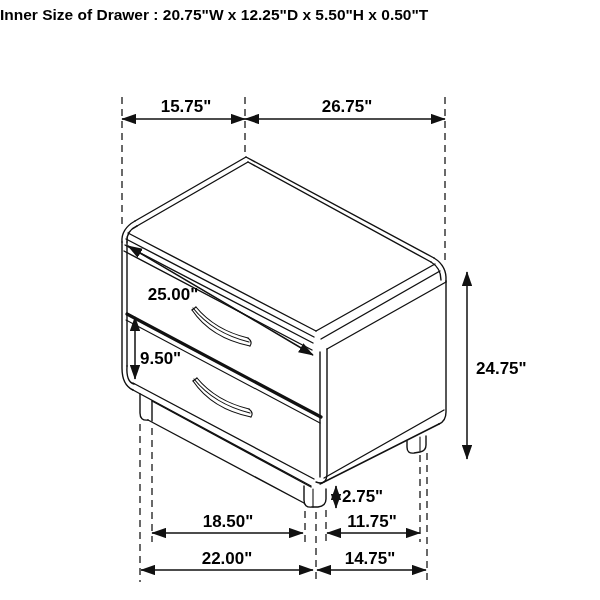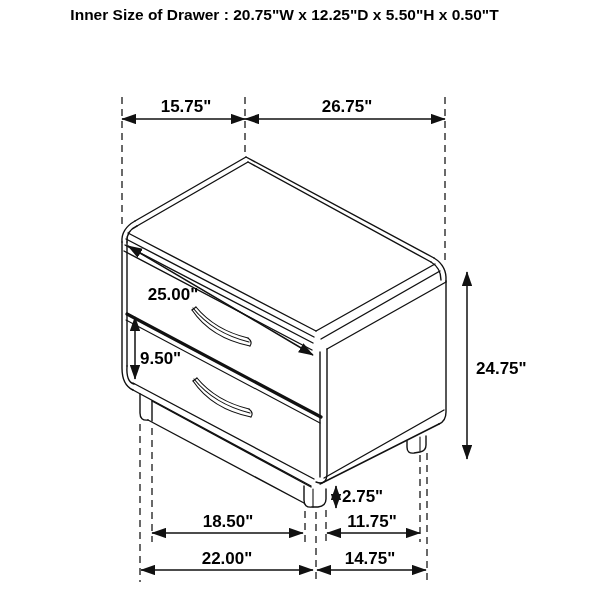--- a/index.html
+++ b/index.html
@@ -6,21 +6,21 @@
     --line:#111111;
     --text:#000000;
     --bg:#ffffff;
   }
   html,body{margin:0;padding:0;background:var(--bg);}
   #stage{
     position:relative;width:600px;height:600px;background:var(--bg);
     font-family:"Liberation Sans",sans-serif;overflow:hidden;
   }
   #diagram-title{
-    position:absolute;top:6px;left:0;width:569px;text-align:center;
+    position:absolute;top:6px;left:0;width:569px;text-align:left;
     font-weight:bold;font-size:15.5px;color:var(--text);letter-spacing:0px;
   }
   svg{position:absolute;left:0;top:0;}
   .draw path{stroke:var(--line);fill:none;stroke-width:1.4;stroke-linecap:round;stroke-linejoin:round;}
   .draw path.thick{stroke-width:3.2;}
   .draw path.thin{stroke-width:1.1;}
   .dims line, .dims path.dimline{stroke:var(--line);fill:none;stroke-width:1.5;}
   .guides path{stroke:var(--line);fill:none;stroke-width:1.25;stroke-dasharray:7 5;}
   text.dim-label{font-family:"Liberation Sans",sans-serif;font-weight:bold;font-size:17px;fill:var(--text);}
 </style>

